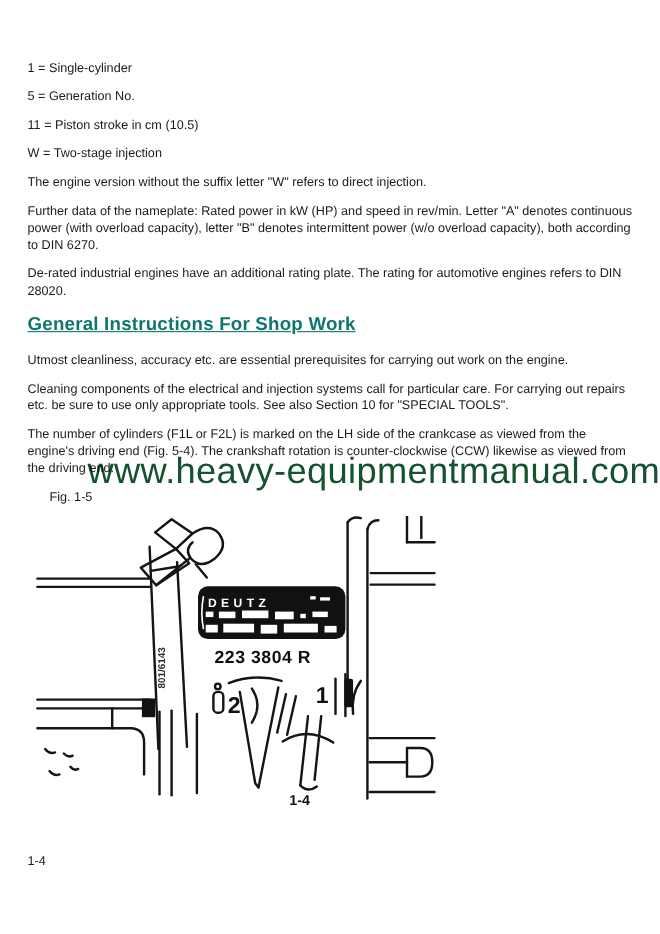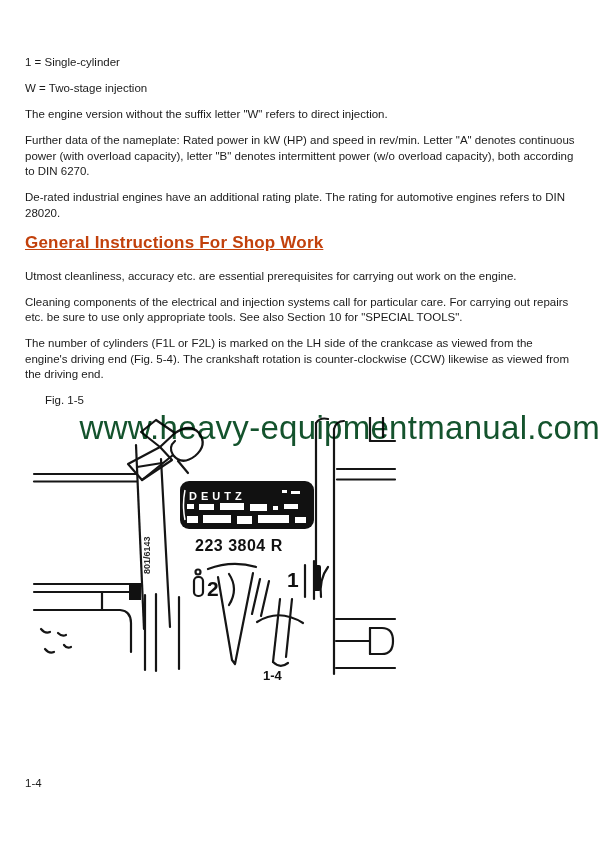--- a/index.html
+++ b/index.html
@@ -21,21 +21,21 @@
   }
   p { margin: 0 0 10.5px 0; }
   .def { margin: 0 0 10.5px 0; }
   h1.section-heading {
     font-size: 17px;
     line-height: 21px;
     font-weight: bold;
     text-decoration: underline;
     margin: 5px 0 16px 0;
     letter-spacing: 0.2px;
-    color: #c2410c;
+    color: #0f766e;
   }
   .fig-caption { margin: 0 0 0 0; padding-left: 20px; }
   .figure-wrap {
     margin: 8px 0 0 7px;
     width: 365px; height: 275px;
   }
   .watermark {
     position: absolute;
     top: 410px; left: 0;
     width: 600px;
@@ -55,20 +55,22 @@
     font-size: 11.5px;
   }
   svg text { user-select: none; }
 </style>
 </head>
 <body>
 
 <div class="page">
 
   <p class="def">1 = Single-cylinder</p>
+  <p class="def">5 = Generation No.</p>
+  <p class="def">11 = Piston stroke in cm (10.5)</p>
   <p class="def">W = Two-stage injection</p>
 
   <p>The engine version without the suffix letter "W" refers to direct injection.</p>
   <p>Further data of the nameplate: Rated power in kW (HP) and speed in rev/min. Letter "A" denotes continuous power (with overload capacity), letter "B" denotes intermittent power (w/o overload capacity), both according to DIN 6270.</p>
   <p>De-rated industrial engines have an additional rating plate. The rating for automotive engines refers to DIN 28020.</p>
 
   <h1 class="section-heading">General Instructions For Shop Work</h1>
 
   <p>Utmost cleanliness, accuracy etc. are essential prerequisites for carrying out work on the engine.</p>
   <p>Cleaning components of the electrical and injection systems call for particular care. For carrying out repairs etc. be sure to use only appropriate tools. See also Section 10 for "SPECIAL TOOLS".</p>

